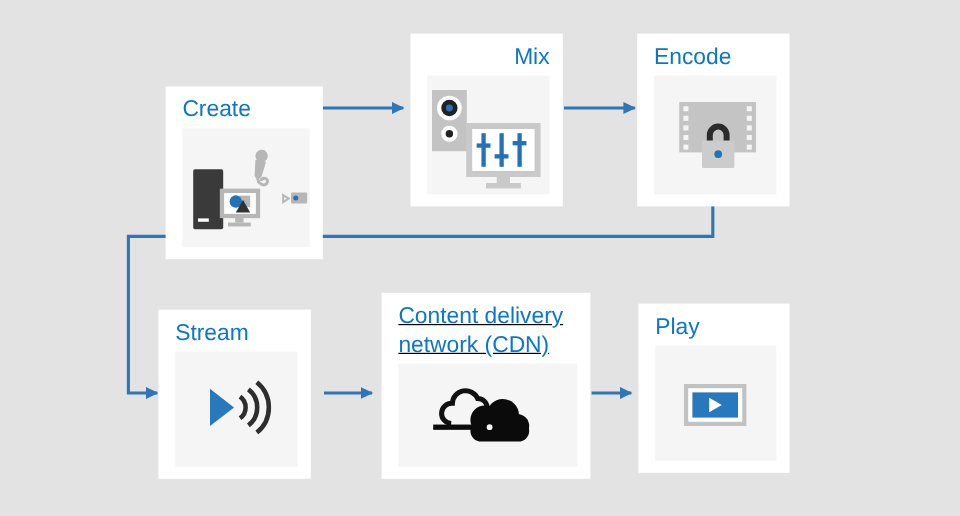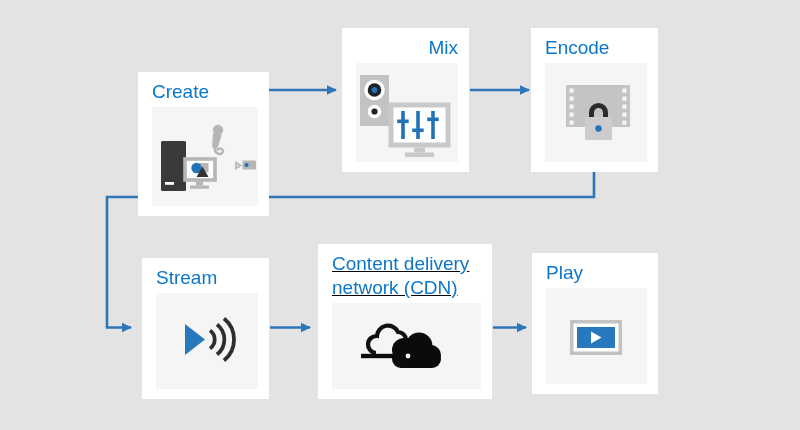--- a/index.html
+++ b/index.html
@@ -19,21 +19,21 @@
     color:#0c77c9;font-size:19px;line-height:24px;letter-spacing:0;
   }
   .icon-box{
     background:#f5f5f5;flex:1;margin-top:3px;
     display:flex;align-items:center;justify-content:center;overflow:hidden;
   }
   .icon-box svg{width:100%;height:100%;display:block;}
   #card-create{left:138px;top:28px;width:131px;height:144px;margin-top:44px;}
   #card-mix{left:342px;top:28px;width:127px;height:144px;text-align:right;}
   #card-encode{left:531px;top:28px;width:127px;height:144px;}
-  #card-stream{left:142px;top:258px;width:127px;height:141px;}
+  #card-stream{left:132px;top:258px;width:127px;height:141px;}
   #card-cdn{left:318px;top:244px;width:174px;height:155px;text-decoration:underline;}
   #card-play{left:532px;top:253px;width:126px;height:141px;}
 </style>
 </head>
 <body>
 
 <div class="canvas">
 
   <svg class="arrows" width="800" height="430" viewBox="0 0 800 430">
     <defs>

